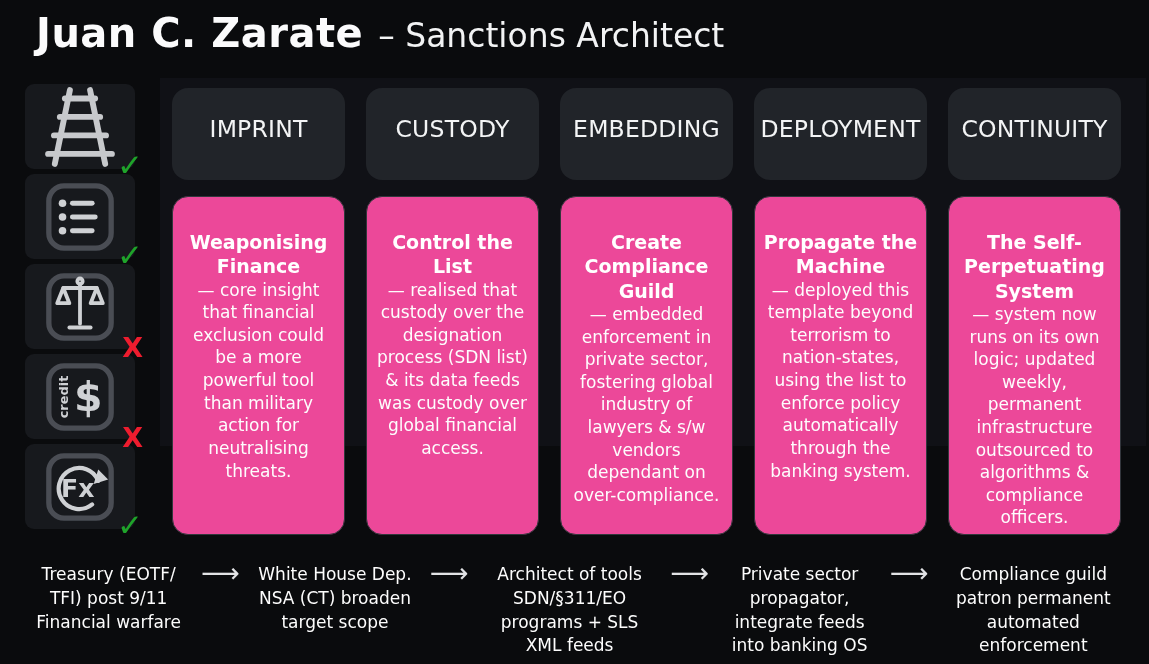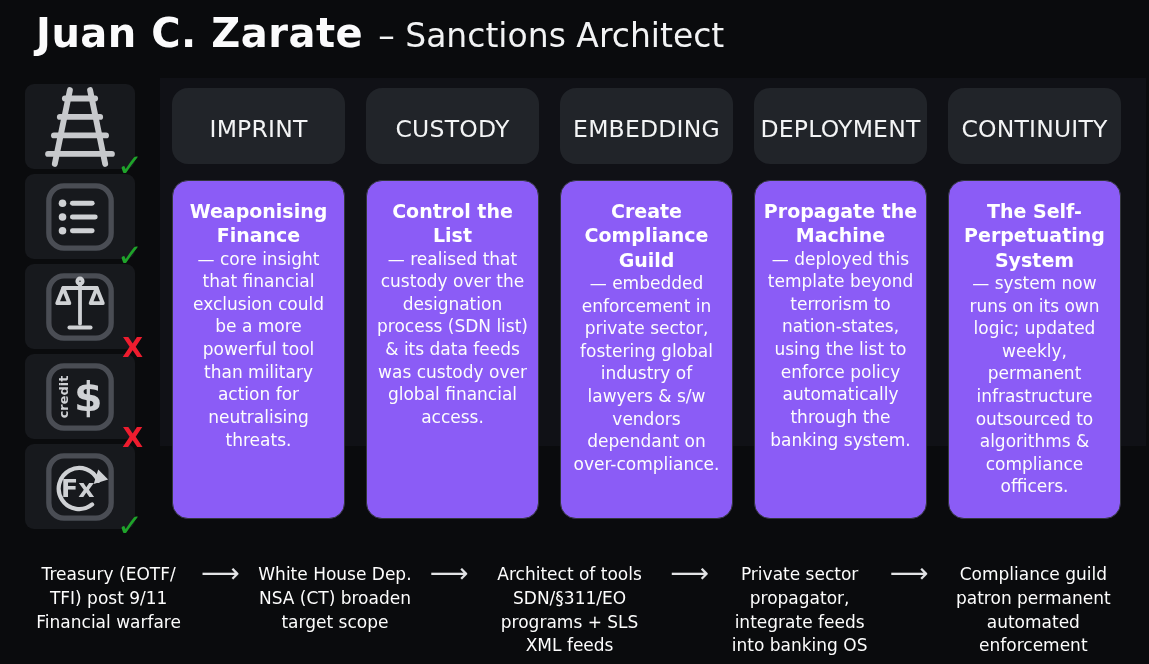--- a/index.html
+++ b/index.html
@@ -25,25 +25,25 @@
         display:flex;align-items:center;justify-content:center;}
   .tile svg{width:76px;height:76px;display:block;}
   .tile.tracks svg{width:86px;height:84px;}
   .mark{position:absolute;right:-8px;bottom:-12px;font-weight:900;z-index:3;line-height:1;}
   .mark.check{color:#1fa32a;font-size:31px;}
   .mark.x{color:#ee1c2e;font-size:27px;}
 
   
   .columns{position:absolute;left:172px;top:88px;display:flex;gap:21px;}
   .column{width:173px;display:flex;flex-direction:column;}
-  .col-header{height:76px;background:#212429;border-radius:16px;box-sizing:border-box;
+  .col-header{height:92px;background:#212429;border-radius:16px;box-sizing:border-box;
               display:flex;justify-content:center;padding-top:27px;
               font-size:23.5px;color:#f3f4f5;letter-spacing:.2px;}
-  .col-body{margin-top:16px;height:339px;background:#8b5cf6;border:1px solid #33363c;
-            border-radius:16px;box-sizing:border-box;padding:18px 8px;text-align:center;}
+  .col-body{margin-top:16px;height:339px;background:#ec4899;border:1px solid #33363c;
+            border-radius:16px;box-sizing:border-box;padding:33px 8px;text-align:center;}
   .col-title{font-weight:700;font-size:19px;line-height:1.28;color:#ffffff;}
   .col-text{font-size:17px;line-height:1.33;color:#fdfdfd;}
 
   
   .timeline{position:absolute;top:549px;left:16px;width:1122px;display:flex;
             justify-content:space-between;align-items:flex-start;}
   .step{font-size:17px;line-height:1.4;text-align:center;white-space:pre-line;color:#fdfdfd;margin-top:14px;}
   .step.s1{width:200px;}
   .step.s2{width:205px;text-align:center;}
   .step.s3{width:218px;}

